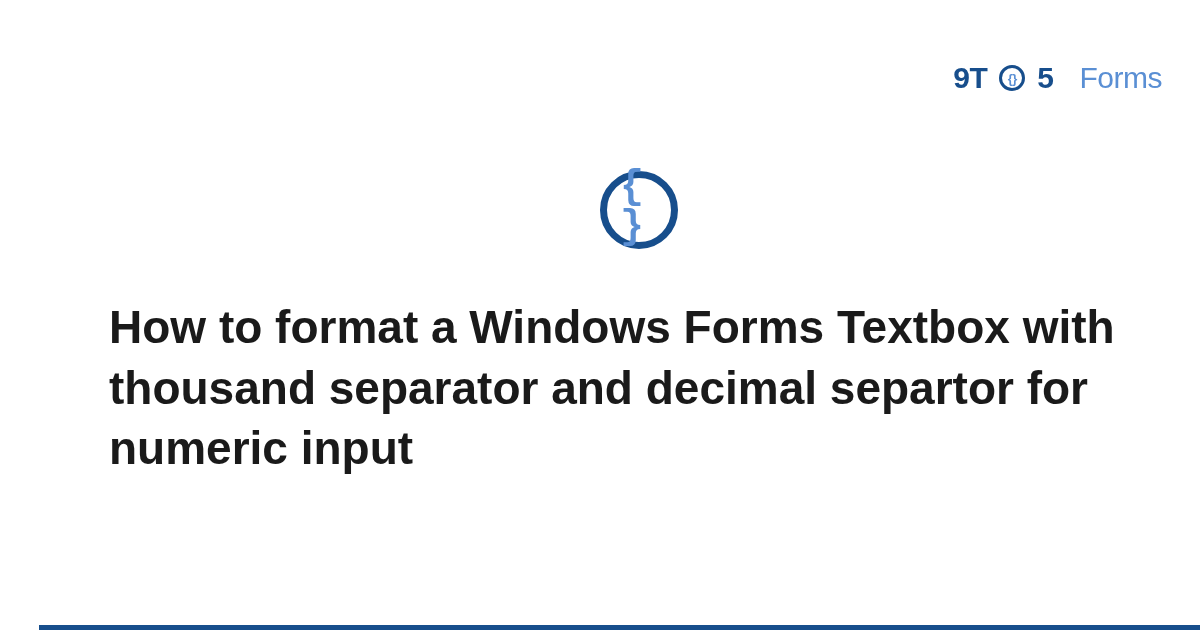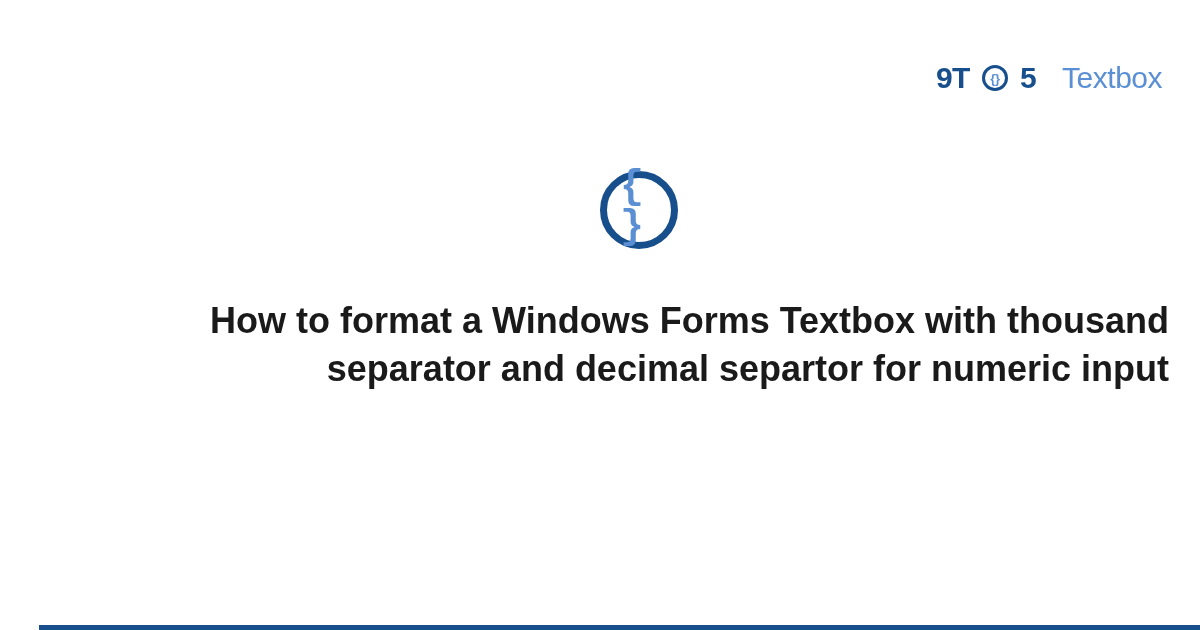--- a/index.html
+++ b/index.html
@@ -74,42 +74,42 @@
       line-height: 1;
       position: relative;
       top: -2px;
     }
     .title {
       position: absolute;
       top: 258px;
       left: 50%;
       transform: translateX(-50%);
       width: 1060px;
-      text-align: right;
-      font-size: 36px;
+      text-align: left;
+      font-size: 46px;
       font-weight: bold;
       color: #1a1a1a;
       line-height: 1.32;
     }
     .bottom-bar {
       position: absolute;
       bottom: 0;
       left: 0;
       width: 100%;
       height: 18px;
       background: #174e8c;
     }
   </style>
 </head>
 <body>
 
 <div class="logo">
   <span class="logo-9t">9T</span><span class="logo-o">
       <span class="logo-o-inner">{}</span>
-    </span><span class="logo-5">5</span><span class="logo-answer">Textbox</span>
+    </span><span class="logo-5">5</span><span class="logo-answer">Forms</span>
 </div>
 
 <div class="center-icon">
   <span class="center-icon-braces">{ }</span>
 </div>
 
 <h1 class="title">How to format a Windows Forms Textbox with thousand separator and decimal separtor for numeric input</h1>
 
 <div class="bottom-bar"></div>
 

